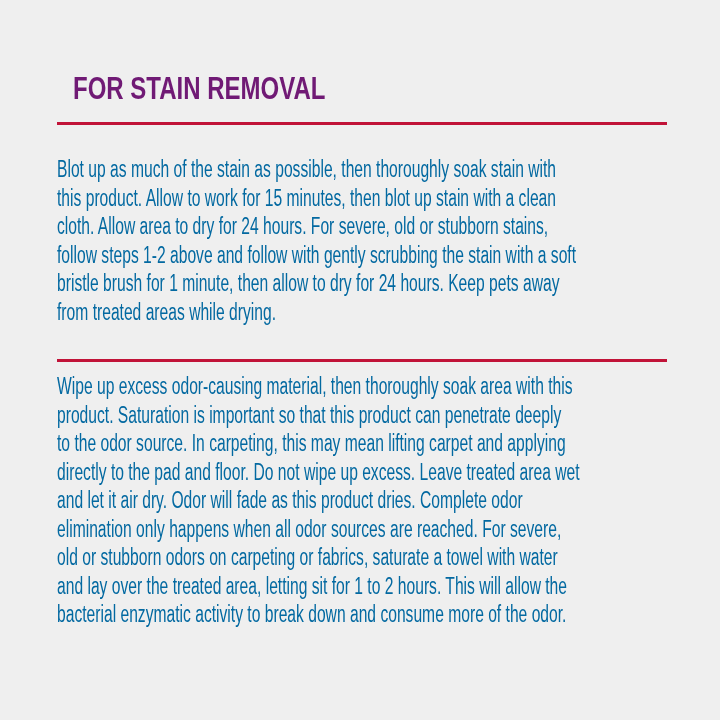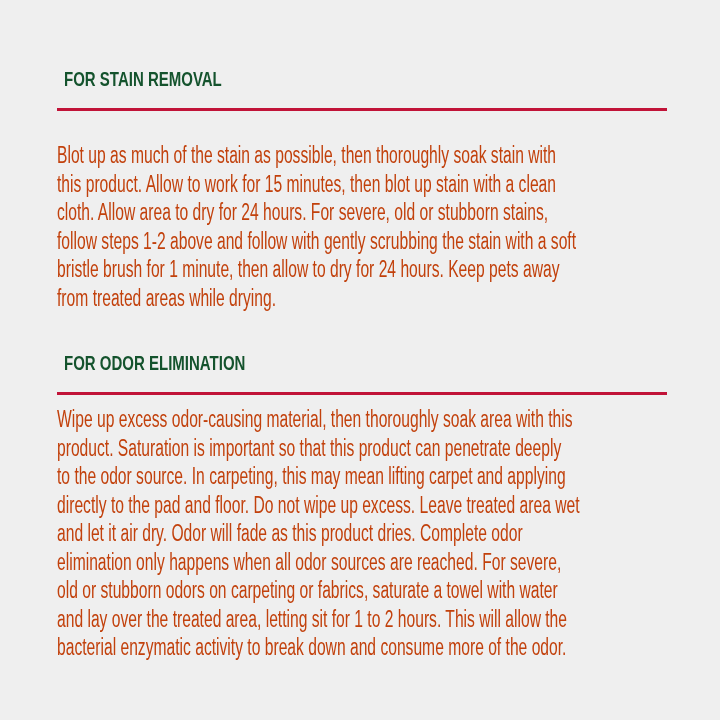--- a/index.html
+++ b/index.html
@@ -14,46 +14,46 @@
     font-family: "Liberation Sans", sans-serif;
   }
   .page {
     box-sizing: border-box;
     width: 720px;
     height: 720px;
     padding: 54px 53px 0 57px;
   }
   .section { margin: 0; }
   .heading {
-    margin: 7px;
-    font-size: 20px;
+    margin: 16px;
+    font-size: 32px;
     line-height: 36px;
     font-weight: 700;
-    color: #14532d;
+    color: #701a75;
   }
   .h-squeeze {
     display: block;
     width: 140%;
     transform: scaleX(0.75);
     transform-origin: 0 50%;
     white-space: nowrap;
   }
   .rule {
     height: 3px;
     width: 610px;
     margin-top: 11px;
     background: #C11338;
     border: none;
   }
   .body-text {
     margin: 0;
     font-size: 23px;
     line-height: 28.5px;
     font-weight: 400;
-    color: #c2410c;
+    color: #0369a1;
   }
   .p-squeeze {
     display: block;
     width: 147%;
     transform: scaleX(0.68);
     transform-origin: 0 0;
     white-space: pre-line;
   }
   .section-stain .body-text { margin-top: 30px; }
   .section-odor { margin-top: 33px; }
@@ -73,23 +73,20 @@
       <span class="p-squeeze">Blot up as much of the stain as possible, then thoroughly soak stain with
 this product. Allow to work for 15 minutes, then blot up stain with a clean
 cloth. Allow area to dry for 24 hours. For severe, old or stubborn stains,
 follow steps 1-2 above and follow with gently scrubbing the stain with a soft
 bristle brush for 1 minute, then allow to dry for 24 hours. Keep pets away
 from treated areas while drying.</span>
     </p>
   </section>
 
   <section class="section section-odor">
-    <h2 class="heading">
-      <span class="h-squeeze">FOR ODOR ELIMINATION</span>
-    </h2>
     <div class="rule"></div>
     <p class="body-text">
       <span class="p-squeeze">Wipe up excess odor-causing material, then thoroughly soak area with this
 product. Saturation is important so that this product can penetrate deeply
 to the odor source. In carpeting, this may mean lifting carpet and applying
 directly to the pad and floor. Do not wipe up excess. Leave treated area wet
 and let it air dry. Odor will fade as this product dries. Complete odor
 elimination only happens when all odor sources are reached. For severe,
 old or stubborn odors on carpeting or fabrics, saturate a towel with water
 and lay over the treated area, letting sit for 1 to 2 hours. This will allow the

